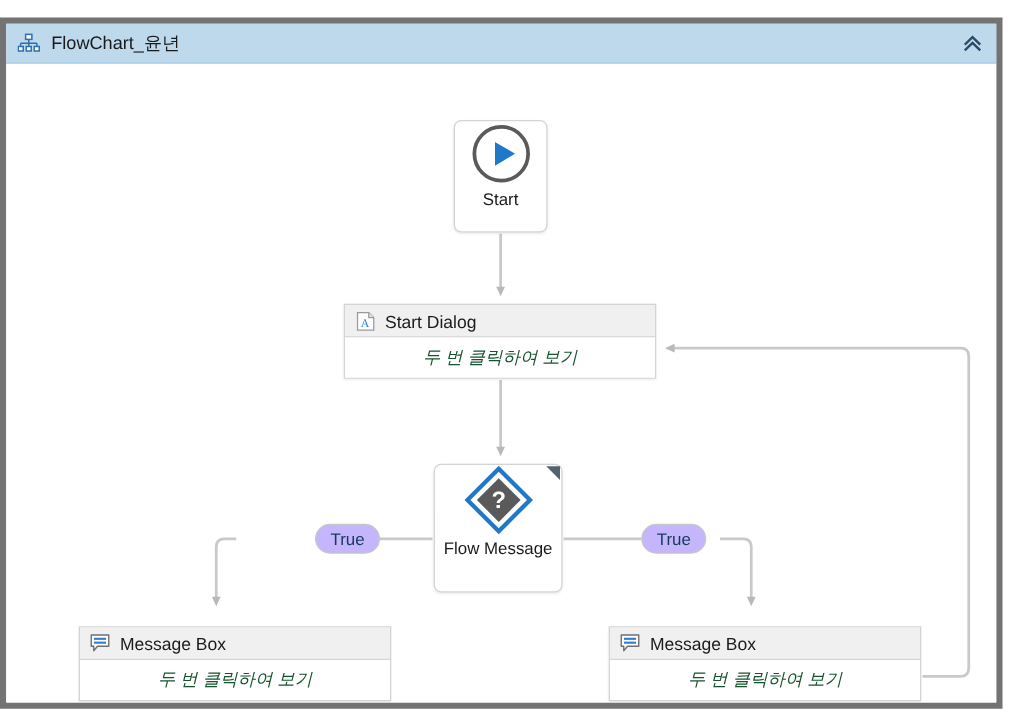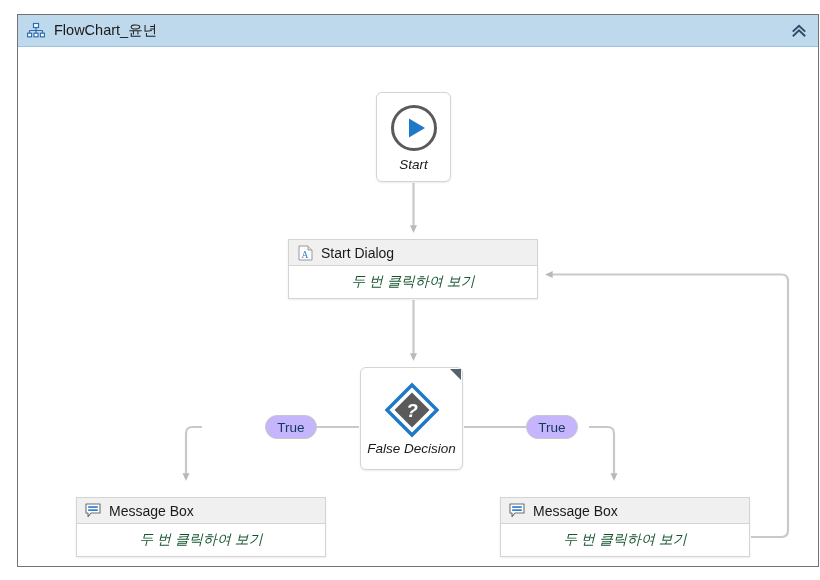--- a/index.html
+++ b/index.html
@@ -11,26 +11,26 @@
     width: 820px;
     height: 580px;
     font-family: "Liberation Sans", sans-serif;
     overflow: hidden;
     position: relative;
   }
 
   
   #panel {
     position: absolute;
-    left: 17px;
+    left: 0;
     top: 14px;
     width: 802px;
     height: 553px;
     box-sizing: border-box;
-    border: 1px solid #737373;
+    border: 5px solid #737373;
     background: #ffffff;
   }
 
   #titlebar {
     position: relative;
     height: 32px;
     box-sizing: border-box;
     background: #bed8ec;
     border-bottom: 1px solid #9dc3e0;
     display: flex;
@@ -89,22 +89,20 @@
   }
 
   
   .icon-node {
     border: 1px solid #d4d4d4;
     border-radius: 6px;
     box-shadow: 0 1px 2px rgba(0,0,0,0.08);
     display: flex;
     flex-direction: column;
     align-items: center;
-    justify-content: center;
-    font-style: italic;
   }
   .icon-node .glyph {
     display: flex;
     align-items: center;
     justify-content: center;
   }
   .icon-node .caption {
     font-size: 13.5px;
     color: #1a1a1a;
     margin-top: 3px;
@@ -272,21 +270,21 @@
 
     <div id="node-decision" class="node icon-node">
       <span class="corner-tri"></span>
       <span class="glyph">
         <svg width="56" height="56" viewBox="0 0 56 56">
           <path d="M28 3 L53 28 L28 53 L3 28 Z" fill="#ffffff" stroke="#1f78c8" stroke-width="3.4"></path>
           <path d="M28 10.5 L45.5 28 L28 45.5 L10.5 28 Z" fill="#5a5a5a"></path>
           <text x="28" y="34.5" font-family="Liberation Sans, sans-serif" font-size="19" font-weight="bold" fill="#ffffff" text-anchor="middle">?</text>
         </svg>
       </span>
-      <span class="caption">False Decision</span>
+      <span class="caption">Flow Message</span>
     </div>
 
     <div id="pill-true" class="pill">True</div>
     <div id="pill-false" class="pill">True</div>
 
     <div id="node-msg-true" class="node card-node">
       <div class="card-header">
         <span class="hicon">
           <svg width="16" height="15" viewBox="0 0 16 15">
             <path d="M1 1 L15 1 L15 10 L6 10 L3 13.6 L3 10 L1 10 Z" fill="#ffffff" stroke="#6f6f6f" stroke-width="1.1" stroke-linejoin="round"></path>

